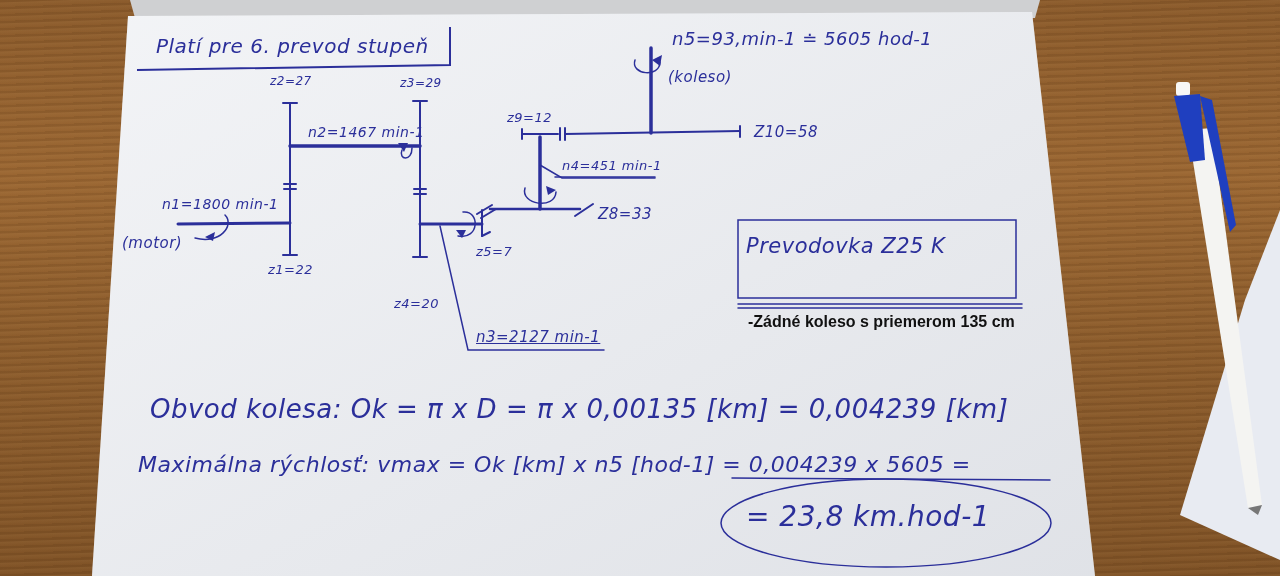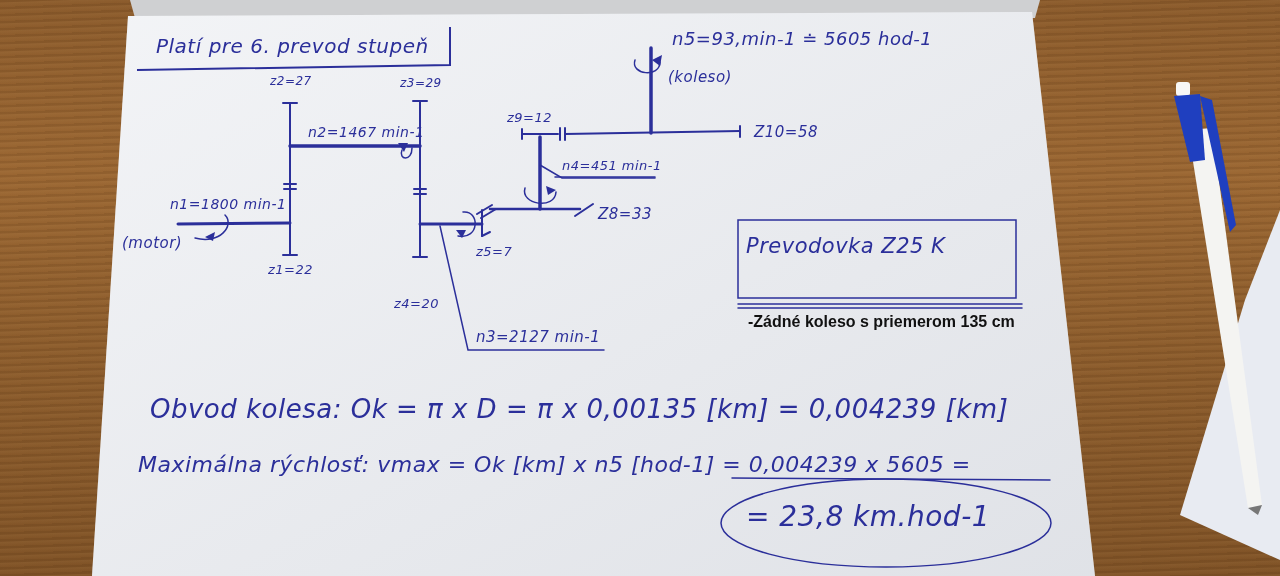--- a/index.html
+++ b/index.html
@@ -124,26 +124,26 @@
       <polygon points="1174,96 1200,94 1205,160 1190,162" fill="#1f3fbf"></polygon>
       <polygon points="1200,96 1212,100 1236,225 1230,232" fill="#1f3fbf"></polygon>
     </g>
   </svg>
 
   <div class="hw" style="left:156px;top:34px;font-size:20px;">Platí pre 6. prevod stupeň</div>
 
   <div class="hw" style="left:270px;top:74px;font-size:12px;">z2=27</div>
   <div class="hw" style="left:400px;top:76px;font-size:12px;text-align:center;">z3=29</div>
   <div class="hw" style="left:308px;top:124px;font-size:14px;text-align:right;">n2=1467 min-1</div>
-  <div class="hw" style="left:162px;top:196px;font-size:14px;margin-left:8px;">n1=1800 min-1</div>
+  <div class="hw" style="left:162px;top:196px;font-size:14px;">n1=1800 min-1</div>
   <div class="hw" style="left:122px;top:234px;font-size:15px;">(motor)</div>
   <div class="hw" style="left:268px;top:262px;font-size:13px;">z1=22</div>
   <div class="hw" style="left:394px;top:264px;font-size:13px;margin-top:32px;">z4=20</div>
   <div class="hw" style="left:476px;top:244px;font-size:13px;">z5=7</div>
-  <div class="hw" style="left:476px;top:328px;font-size:15px;">n3=2127 min-1</div>
+  <div class="hw" style="left:476px;top:328px;font-size:15px;text-decoration:underline;">n3=2127 min-1</div>
   <div class="hw" style="left:507px;top:110px;font-size:13px;">z9=12</div>
   <div class="hw" style="left:562px;top:158px;font-size:13px;">n4=451 min-1</div>
   <div class="hw" style="left:598px;top:205px;font-size:15px;">Z8=33</div>
   <div class="hw" style="left:754px;top:123px;font-size:15px;">Z10=58</div>
   <div class="hw" style="left:672px;top:28px;font-size:18px;">n5=93,min-1 ≐ 5605 hod-1</div>
   <div class="hw" style="left:668px;top:68px;font-size:15px;">(koleso)</div>
 
   <div class="hw" style="left:746px;top:234px;font-size:21px;">Prevodovka Z25 K</div>
   <div class="typed" style="left:748px;top:313px;">-Zádné koleso s priemerom 135 cm</div>
 

